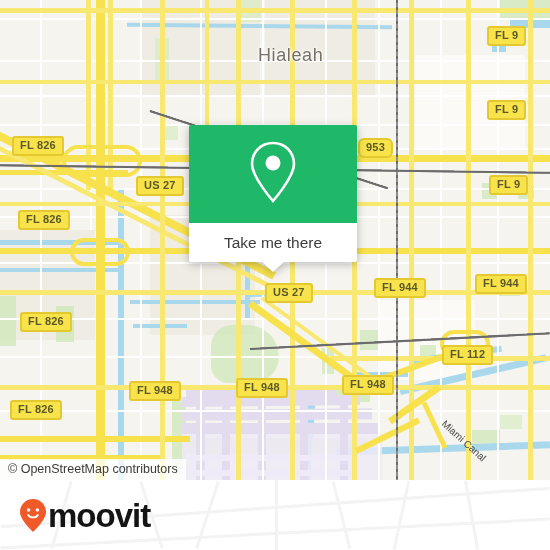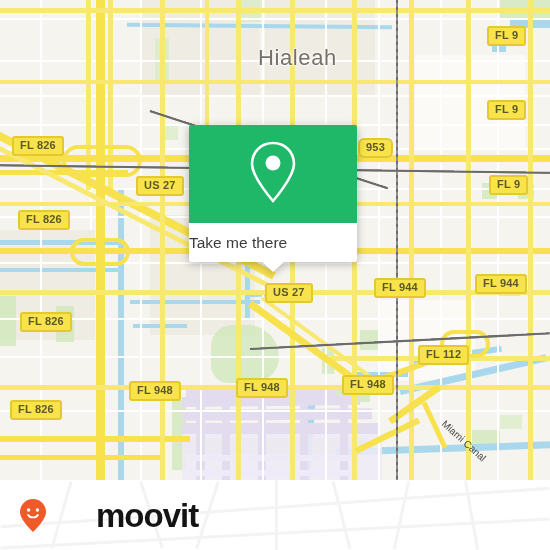--- a/index.html
+++ b/index.html
@@ -54,21 +54,21 @@
     line-height:13px;
     white-space:nowrap;
     font-family:"Liberation Sans", sans-serif;
     letter-spacing:.2px;
   }
   .shield.behind { z-index:1;border-radius:6px; }
 
   .place-label {
     position:absolute;
     color:#777068;
-    font-size:22px;
+    font-size:18px;
     letter-spacing:.6px;
     white-space:nowrap;
     text-shadow: 0 0 3px #fff, 0 0 3px #fff, 0 0 2px #fff;
   }
   .canal-label {
     position:absolute;
     color:#4a4a4a;
     font-size:10px;
     white-space:nowrap;
     transform-origin: left top;
@@ -95,21 +95,21 @@
   }
   #popup-head {
     height:98px;
     background:#1fb768;
     display:flex; align-items:center; justify-content:center;
     border-radius:2px 2px 0 0;
   }
   #popup-body {
     height:39px;
     background:#ffffff;
-    display:flex; align-items:center; justify-content:flex-start;
+    display:flex; align-items:center; justify-content:center;
     border-radius:0 0 2px 2px;
     position:relative;
   }
   #popup-label { color:#3c3c3c; font-size:15.5px; }
   #popup-tail {
     position:absolute; left:50%; bottom:-10px; transform:translateX(-50%);
     width:0;height:0;
     border-left:12px solid transparent;
     border-right:12px solid transparent;
     border-top:11px solid #ffffff;
@@ -124,21 +124,21 @@
   .wm { position:absolute; background:#f3f3f3; }
   #footer-inner {
     position:relative; z-index:5;
     width:100%; height:100%;
     display:flex; align-items:center; justify-content:space-between;
     padding:0 20px 0 20px;
   }
   #poi-title { color:#2b2b2b; font-size:19.5px; letter-spacing:.2px; }
   #brand { display:flex; align-items:center; gap:2px; }
   #brand-mark { width:26px; height:33px; position:relative; }
-  #brand-word { color:#141414; font-size:33px; font-weight:bold; letter-spacing:-1px; line-height:33px;margin-left:48px; }
+  #brand-word { color:#141414; font-size:33px; font-weight:bold; letter-spacing:-1px; line-height:33px; }
 </style>
 </head>
 <body>
 
 <div id="page">
 
   <div id="map">
     <div class="landmass"></div>
 
     <div class="blk light" style="left:0;top:0;width:550px;height:480px;"></div>
@@ -275,40 +275,41 @@
     <div class="shield" style="left:489px;top:175px;">FL 9</div>
     <div class="shield" style="left:12px;top:136px;">FL 826</div>
     <div class="shield" style="left:18px;top:210px;">FL 826</div>
     <div class="shield" style="left:20px;top:312px;">FL 826</div>
     <div class="shield" style="left:10px;top:400px;">FL 826</div>
     <div class="shield" style="left:136px;top:176px;">US 27</div>
     <div class="shield behind" style="left:358px;top:138px;">953</div>
     <div class="shield" style="left:265px;top:283px;">US 27</div>
     <div class="shield" style="left:374px;top:278px;">FL 944</div>
     <div class="shield" style="left:475px;top:274px;">FL 944</div>
-    <div class="shield" style="left:418px;top:345px;">FL 112</div>
+    <div class="shield" style="left:442px;top:345px;">FL 112</div>
     <div class="shield" style="left:129px;top:381px;">FL 948</div>
     <div class="shield" style="left:236px;top:378px;">FL 948</div>
     <div class="shield" style="left:342px;top:375px;">FL 948</div>
 
     <div id="popup">
       <div id="popup-head">
         <span>
           <svg width="54" height="66" viewBox="0 0 54 66" aria-hidden="true">
             <path d="M27 4 C15 4 6 13 6 25 C6 38 27 62 27 62 C27 62 48 38 48 25 C48 13 39 4 27 4 Z" fill="none" stroke="#ffffff" stroke-width="2.6"></path>
             <circle cx="27" cy="24" r="7.5" fill="#ffffff"></circle>
           </svg>
         </span>
       </div>
       <div id="popup-body">
         <span id="popup-label">Take me there</span>
         <div id="popup-tail"></div>
       </div>
     </div>
 
+    <div id="attrib">© OpenStreetMap contributors</div>
   </div>
 
   <div id="footer">
 
     <div class="wm" style="left:0;top:26px;width:550px;height:3px;transform:rotate(-4deg);"></div>
     <div class="wm" style="left:0;top:52px;width:550px;height:3px;transform:rotate(-3deg);"></div>
     <div class="wm" style="left:60px;top:0;width:3px;height:70px;transform:rotate(16deg);"></div>
     <div class="wm" style="left:150px;top:0;width:3px;height:70px;transform:rotate(-18deg);"></div>
     <div class="wm" style="left:206px;top:0;width:3px;height:70px;transform:rotate(18deg);"></div>
     <div class="wm" style="left:275px;top:0;width:3px;height:70px;"></div>

